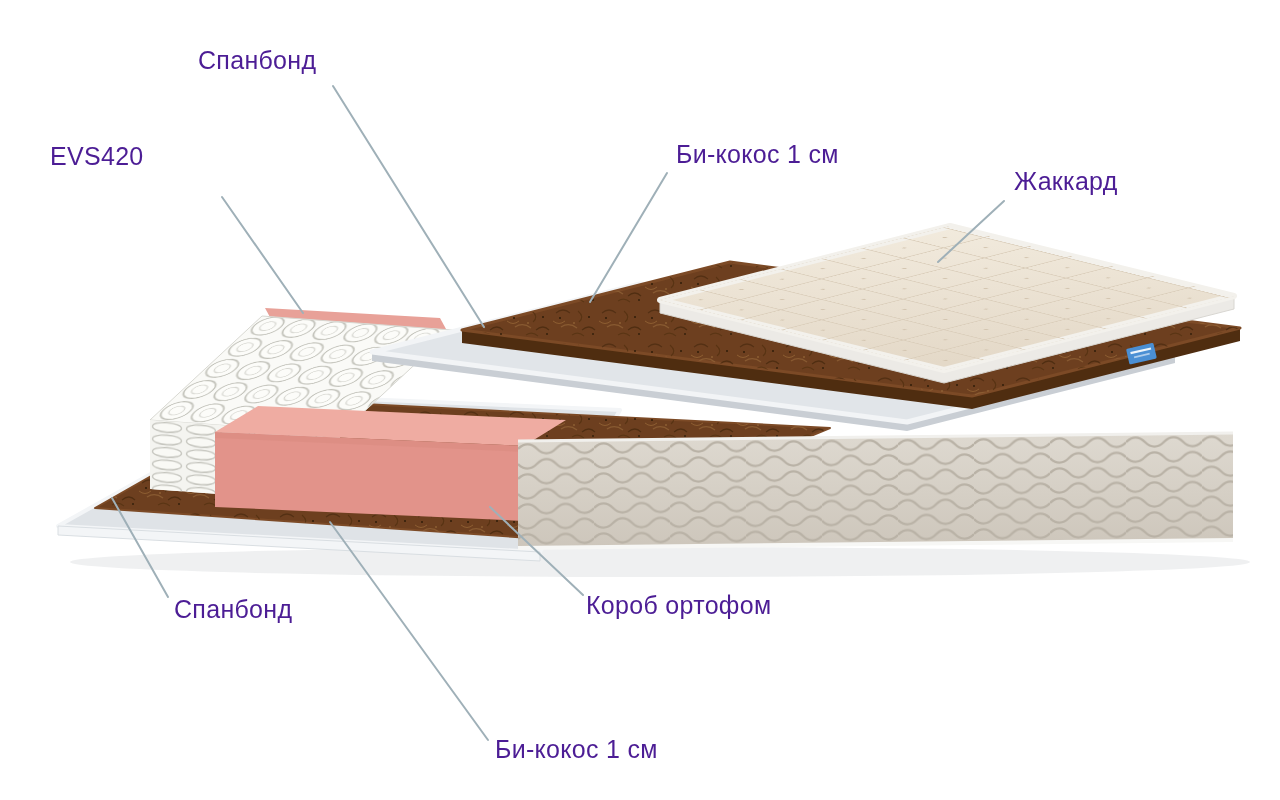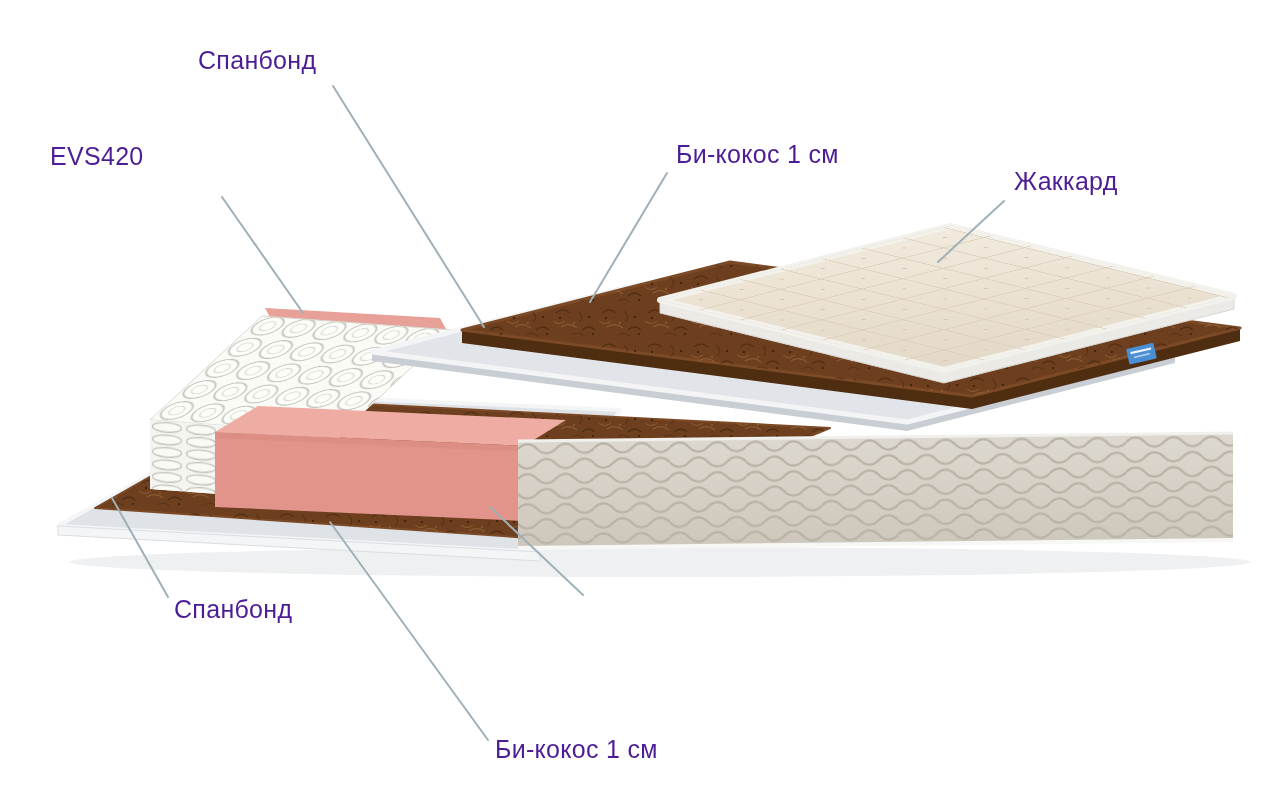--- a/index.html
+++ b/index.html
@@ -133,15 +133,16 @@
   <div class="lbl lbl-evs420">
     <span>EVS420</span><br>
   </div>
 
   <div class="lbl lbl-bicocos-top">Би-кокос 1 см</div>
 
   <div class="lbl lbl-jacquard">Жаккард</div>
 
   <div class="lbl lbl-spunbond-bottom">Спанбонд</div>
 
+  <div class="lbl lbl-korob">Короб ортофом</div>
 
   <div class="lbl lbl-bicocos-bottom">Би-кокос 1 см</div>
 </div>
 
 </body></html>

